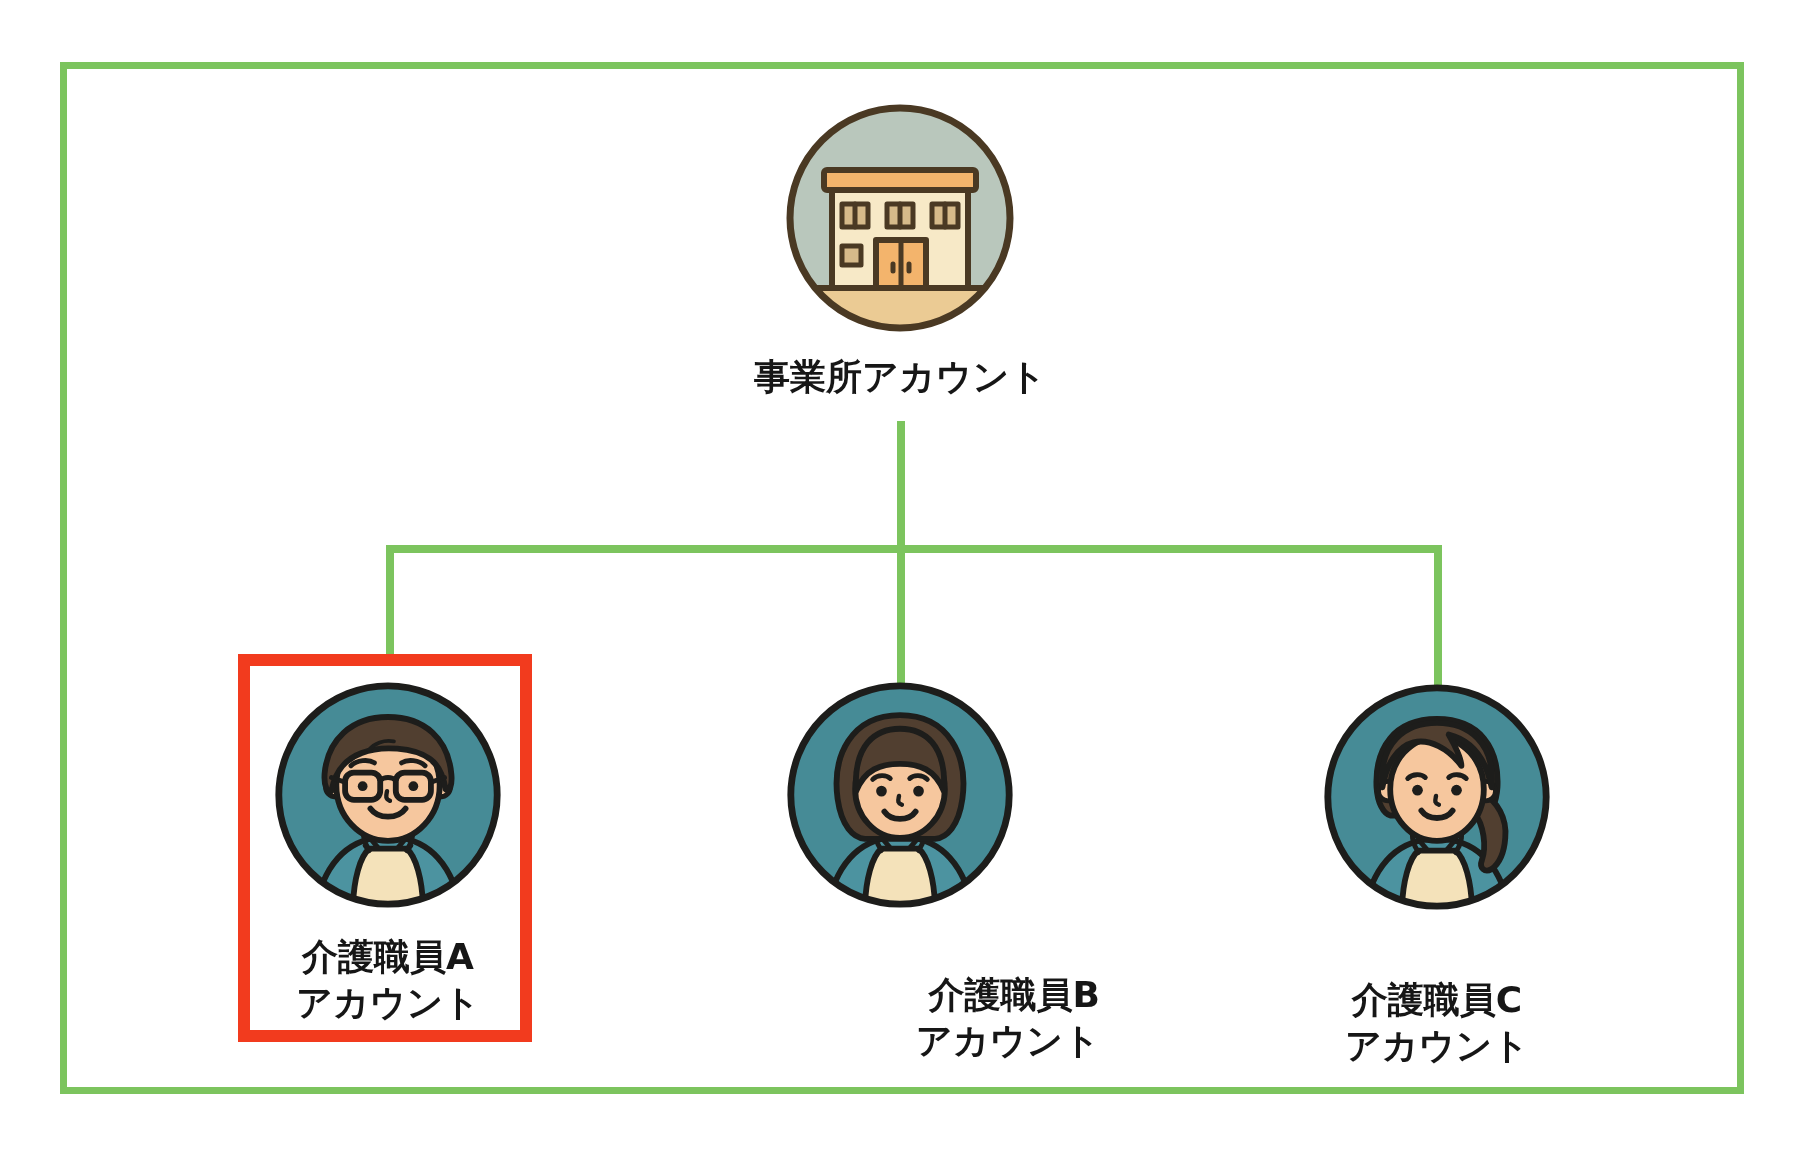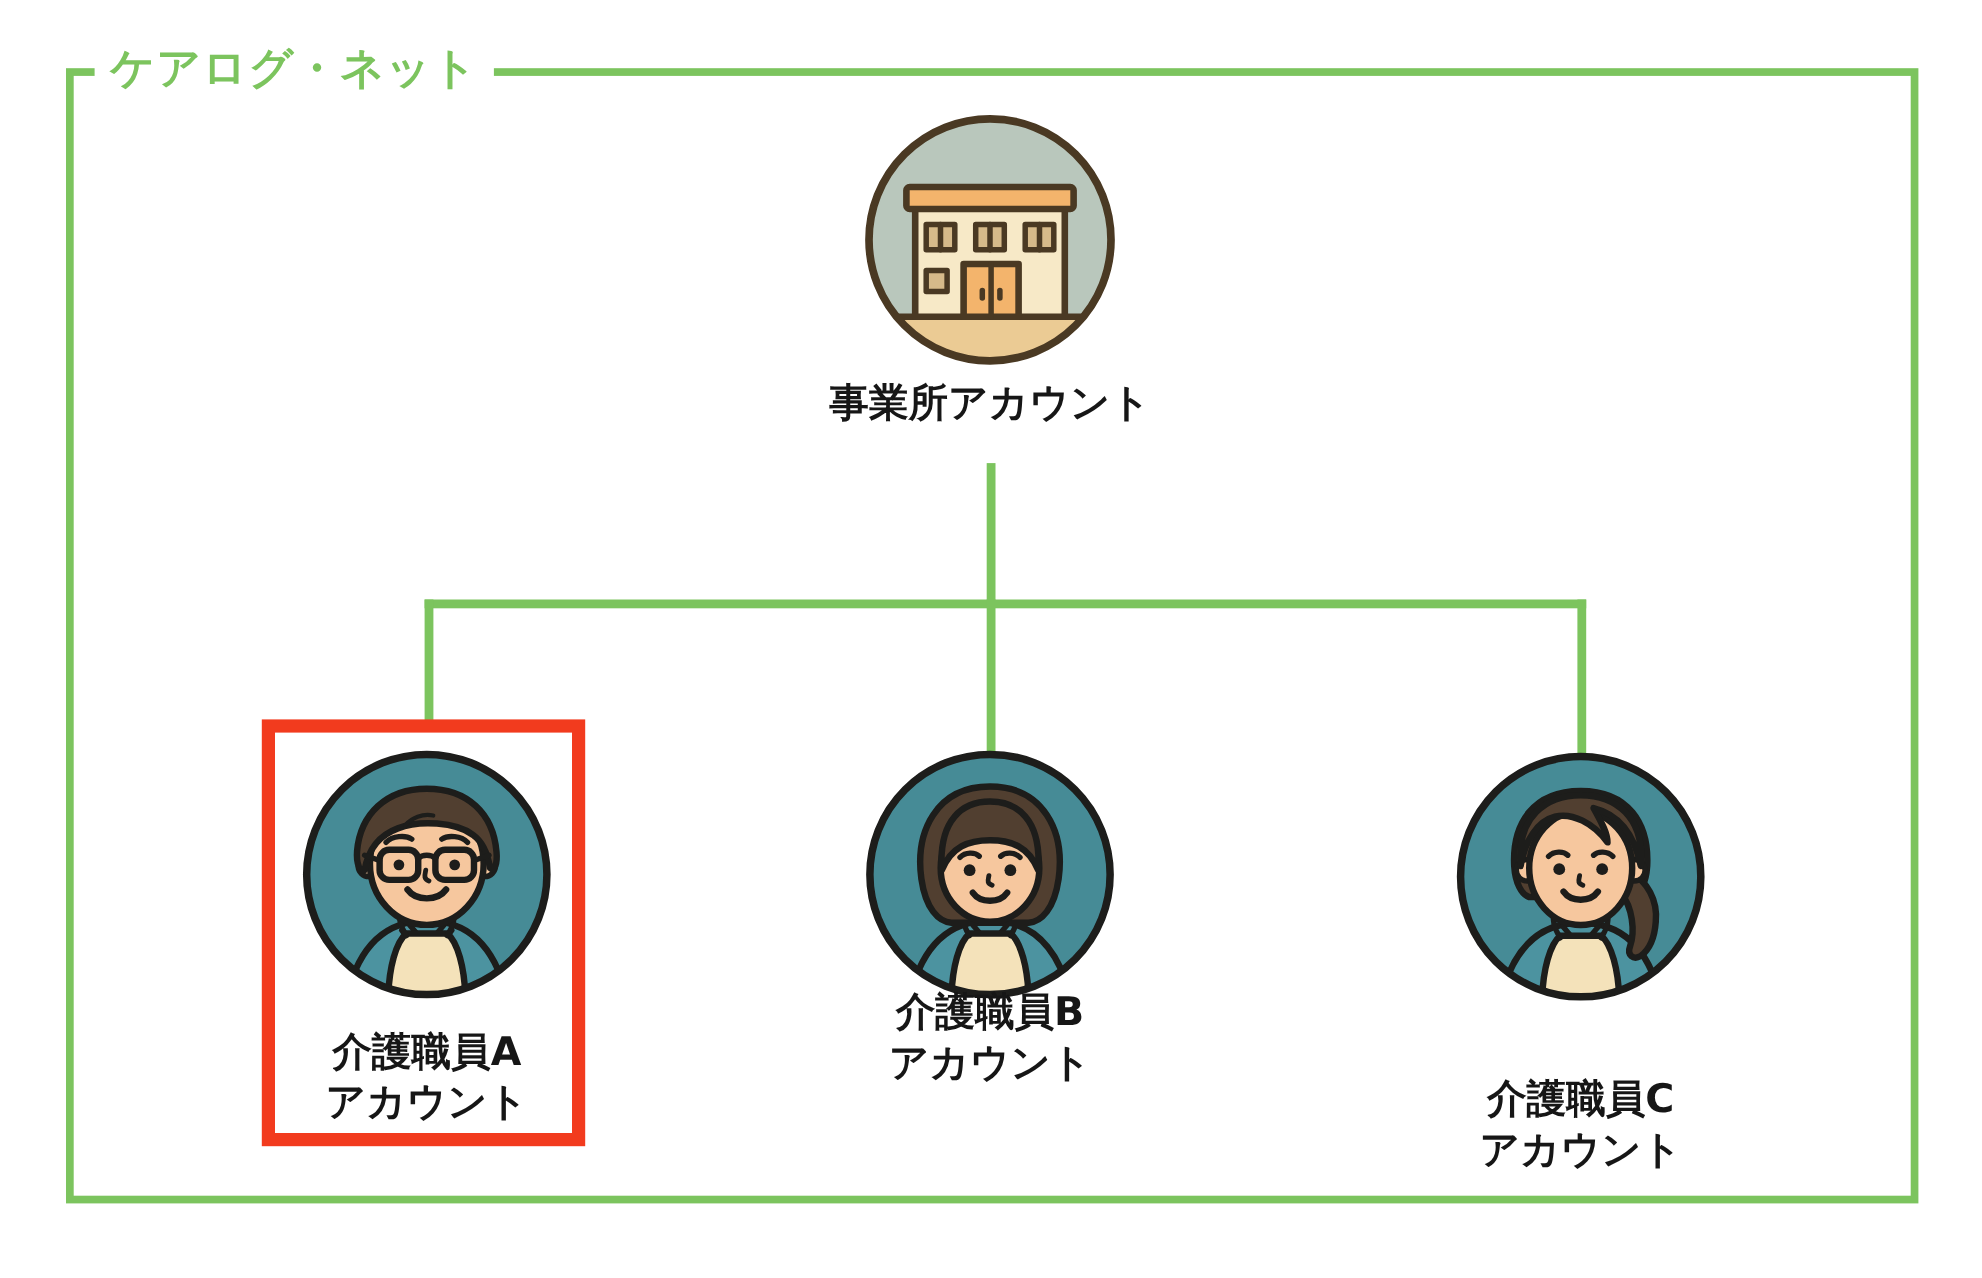--- a/index.html
+++ b/index.html
@@ -23,38 +23,37 @@
 
   
   .icon-box{position:absolute;z-index:2;}
   .root-icon{left:780px;top:98px;}
   .avatar-a{left:271px;top:678px;}
   .avatar-b{left:783px;top:678px;}
   .avatar-c{left:1320px;top:680px;}
 
   .node-label{position:absolute;width:400px;text-align:center;color:#161616;
         font-weight:700;font-size:36px;line-height:46px;z-index:2;white-space:nowrap;}
-  .root-label{left:700px;top:344px;}
+  .root-label{left:700px;top:354px;}
   .label-a{left:188px;top:934px;}
-  .label-b{left:700px;top:898px;}
+  .label-b{left:700px;top:972px;text-align:right;}
   .label-c{left:1237px;top:977px;}
 
   
   .highlight{position:absolute;left:238px;top:654px;width:294px;height:388px;
         border:12px solid #f23b1e;box-sizing:border-box;z-index:3;background:transparent;}
 
   svg{display:block;}
 </style>
 </head>
 <body>
 
 <div class="canvas">
 
   <div class="frame"></div>
-  <div class="frame-title">ケアログ・ネット</div>
 
   <div class="line line-root"></div>
   <div class="line line-h"></div>
   <div class="line line-a"></div>
   <div class="line line-b"></div>
   <div class="line line-c"></div>
 
   <div class="icon-box root-icon">
     <svg width="240" height="240" viewBox="0 0 240 240">
       <defs>

